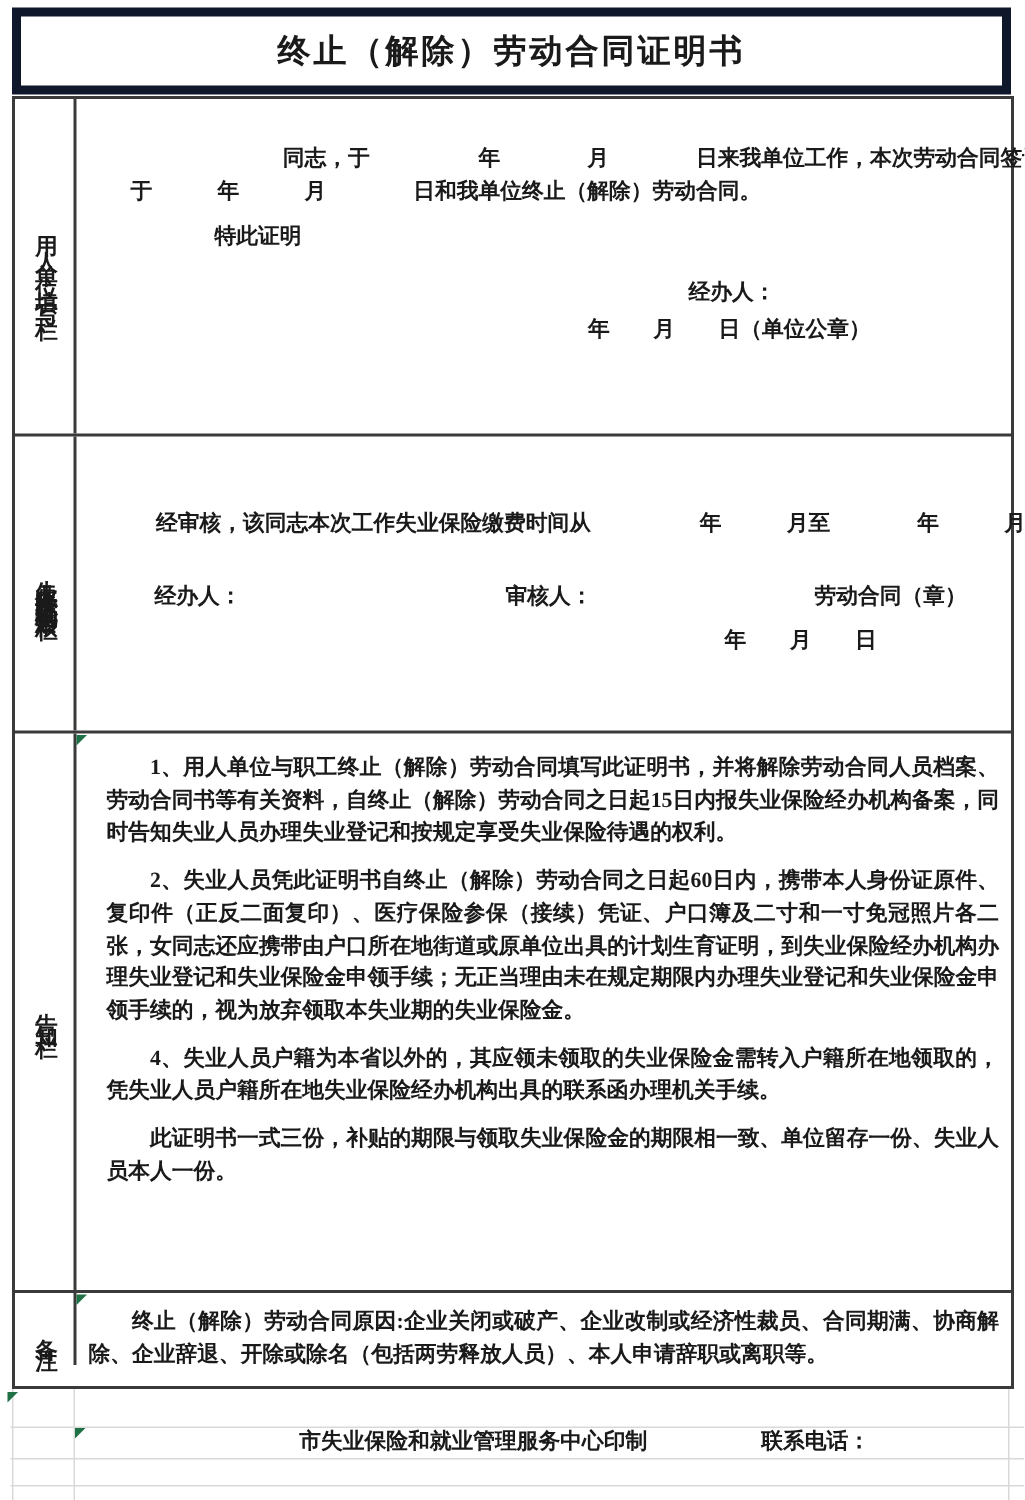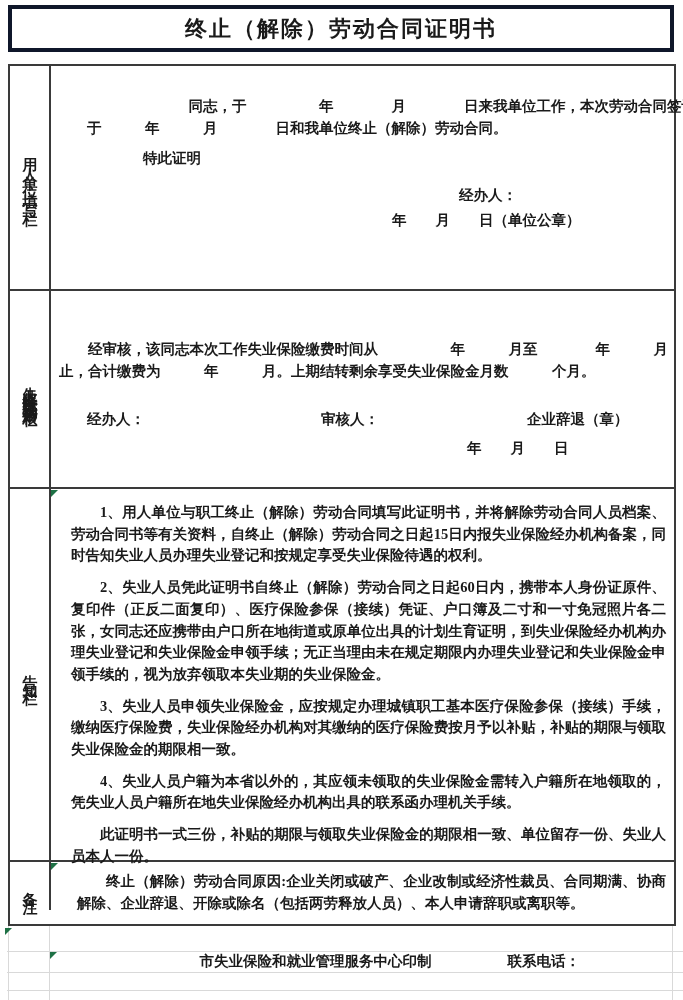--- a/index.html
+++ b/index.html
@@ -7,37 +7,37 @@
     position:relative;
     width:683px;height:1000px;
     background:#ffffff;
     font-family:"Liberation Serif","DejaVu Serif",serif;
     font-weight:bold;
     color:#1a1a1a;
     overflow:hidden;
   }
   
   .title-box{
-    position:absolute;left:8px;top:5px;width:666px;height:47px;
-    border:4px solid #0f172a;
+    position:absolute;left:8px;top:5px;width:666px;height:58px;
+    border:6px solid #0f172a;
     display:flex;align-items:center;justify-content:center;
     box-sizing:border-box;
   }
   .title-box h1{
     margin:0;font-size:22px;letter-spacing:2px;font-weight:bold;
   }
   
   .main-table{
     position:absolute;left:8px;top:64px;width:668px;height:862px;
     border:2px solid #3a3a3a;box-sizing:border-box;
     display:flex;flex-direction:column;
   }
   .trow{display:flex;box-sizing:border-box;}
   .trow.b{border-bottom:2px solid #3a3a3a;}
-  .r1{height:225px;} .r2{height:198px;} .r3{height:373px;} .r4{height:48px;gap:18px;}
+  .r1{height:225px;} .r2{height:198px;gap:16px;} .r3{height:373px;} .r4{height:48px;}
   .label-col{
     width:41px;box-sizing:border-box;border-right:2px solid #3a3a3a;
     display:flex;align-items:center;justify-content:center;
     flex-shrink:0;
   }
   .vtext{
     writing-mode:vertical-rl;text-orientation:upright;
     font-size:15px;line-height:39px;
   }
   .ls9{letter-spacing:9px;} .ls2{letter-spacing:2.5px;} .ls8{letter-spacing:8px;} .ls6{letter-spacing:6px;}
@@ -106,40 +106,38 @@
       </div>
     </div>
 
     <div class="trow b r2">
       <div class="label-col">
         <div class="vtext ls2">失业保险经办机构审核栏</div>
       </div>
       <div class="content-col">
         <div class="ins-body">
           <div class="pre">　　经审核，该同志本次工作失业保险缴费时间从　　　　　年　　　月至　　　　年　　　月</div>
-          <div class="pre">止，合计缴费为　　　年　　　月。上期结转剩余享受失业保险金月数　　　个月。</div>
           <div class="ins-officers">
             <span class="ins-handler">经办人：</span>
             <span class="ins-reviewer">审核人：</span>
-            <span class="ins-office">企业辞退（章）</span>
+            <span class="ins-office">劳动合同（章）</span>
           </div>
           <div class="ins-date pre">年　　月　　日</div>
         </div>
       </div>
     </div>
 
     <div class="trow b r3">
       <div class="label-col">
         <div class="vtext ls8">告知栏</div>
       </div>
       <div class="content-col">
         <div class="notice-body">
           <p>1、用人单位与职工终止（解除）劳动合同填写此证明书，并将解除劳动合同人员档案、劳动合同书等有关资料，自终止（解除）劳动合同之日起15日内报失业保险经办机构备案，同时告知失业人员办理失业登记和按规定享受失业保险待遇的权利。</p>
           <p>2、失业人员凭此证明书自终止（解除）劳动合同之日起60日内，携带本人身份证原件、复印件（正反二面复印）、医疗保险参保（接续）凭证、户口簿及二寸和一寸免冠照片各二张，女同志还应携带由户口所在地街道或原单位出具的计划生育证明，到失业保险经办机构办理失业登记和失业保险金申领手续；无正当理由未在规定期限内办理失业登记和失业保险金申领手续的，视为放弃领取本失业期的失业保险金。</p>
-          <p>3、失业人员申领失业保险金，应按规定办理城镇职工基本医疗保险参保（接续）手续，缴纳医疗保险费，失业保险经办机构对其缴纳的医疗保险费按月予以补贴，补贴的期限与领取失业保险金的期限相一致。</p>
           <p>4、失业人员户籍为本省以外的，其应领未领取的失业保险金需转入户籍所在地领取的，凭失业人员户籍所在地失业保险经办机构出具的联系函办理机关手续。</p>
           <p class="last">此证明书一式三份，补贴的期限与领取失业保险金的期限相一致、单位留存一份、失业人员本人一份。</p>
         </div>
       </div>
     </div>
 
     <div class="trow r4">
       <div class="label-col">
         <div class="vtext ls6">备注</div>
       </div>

